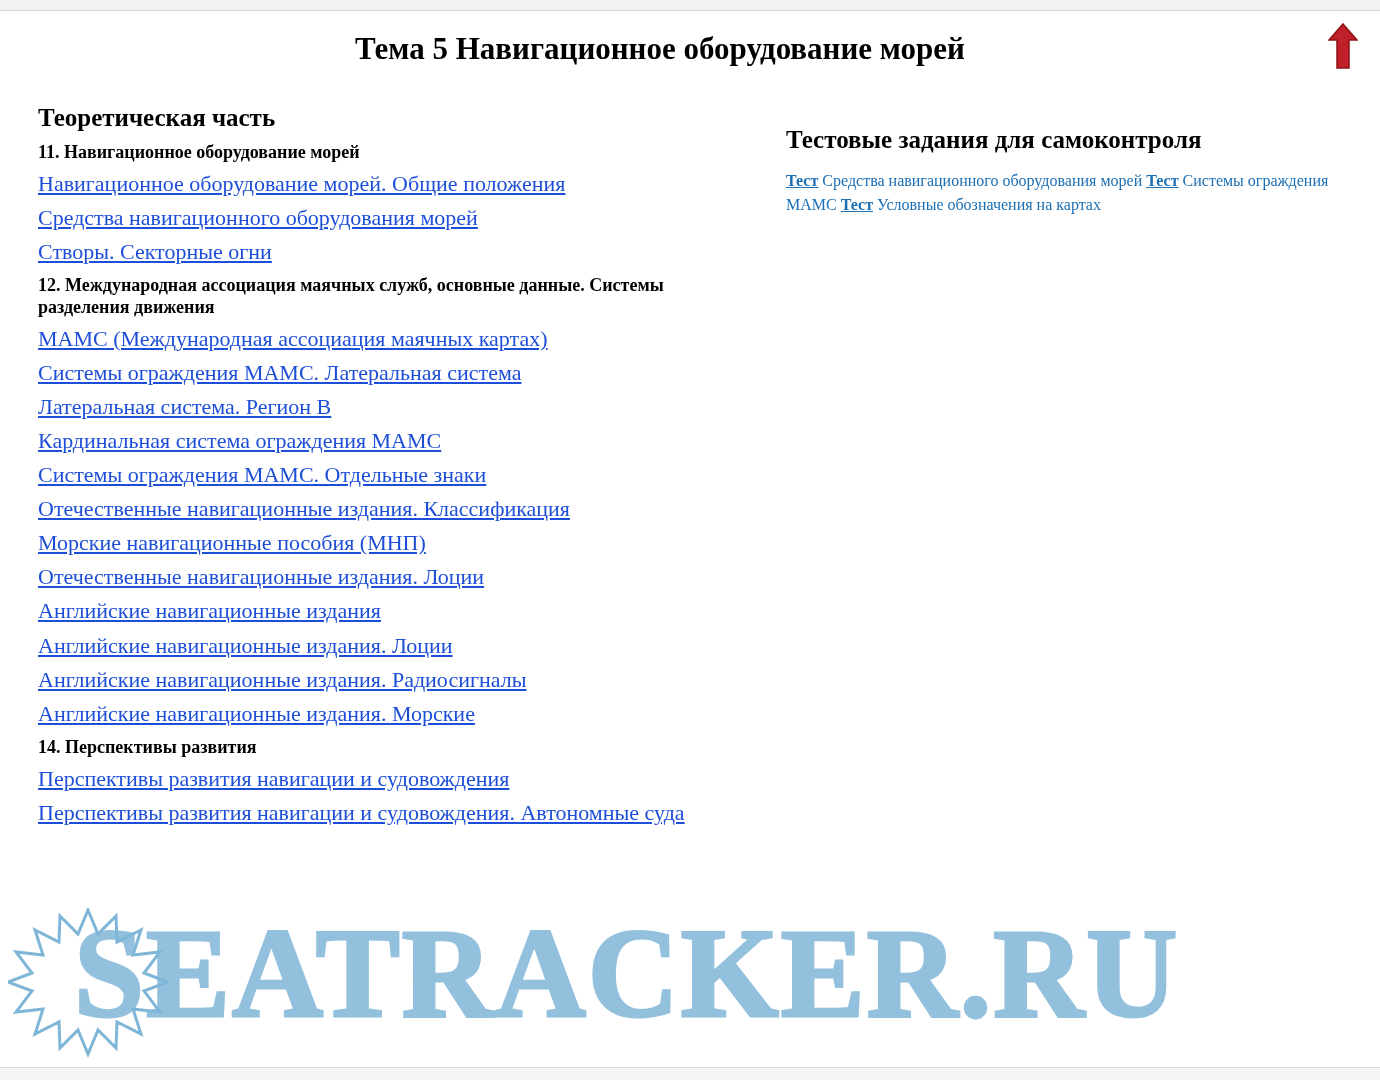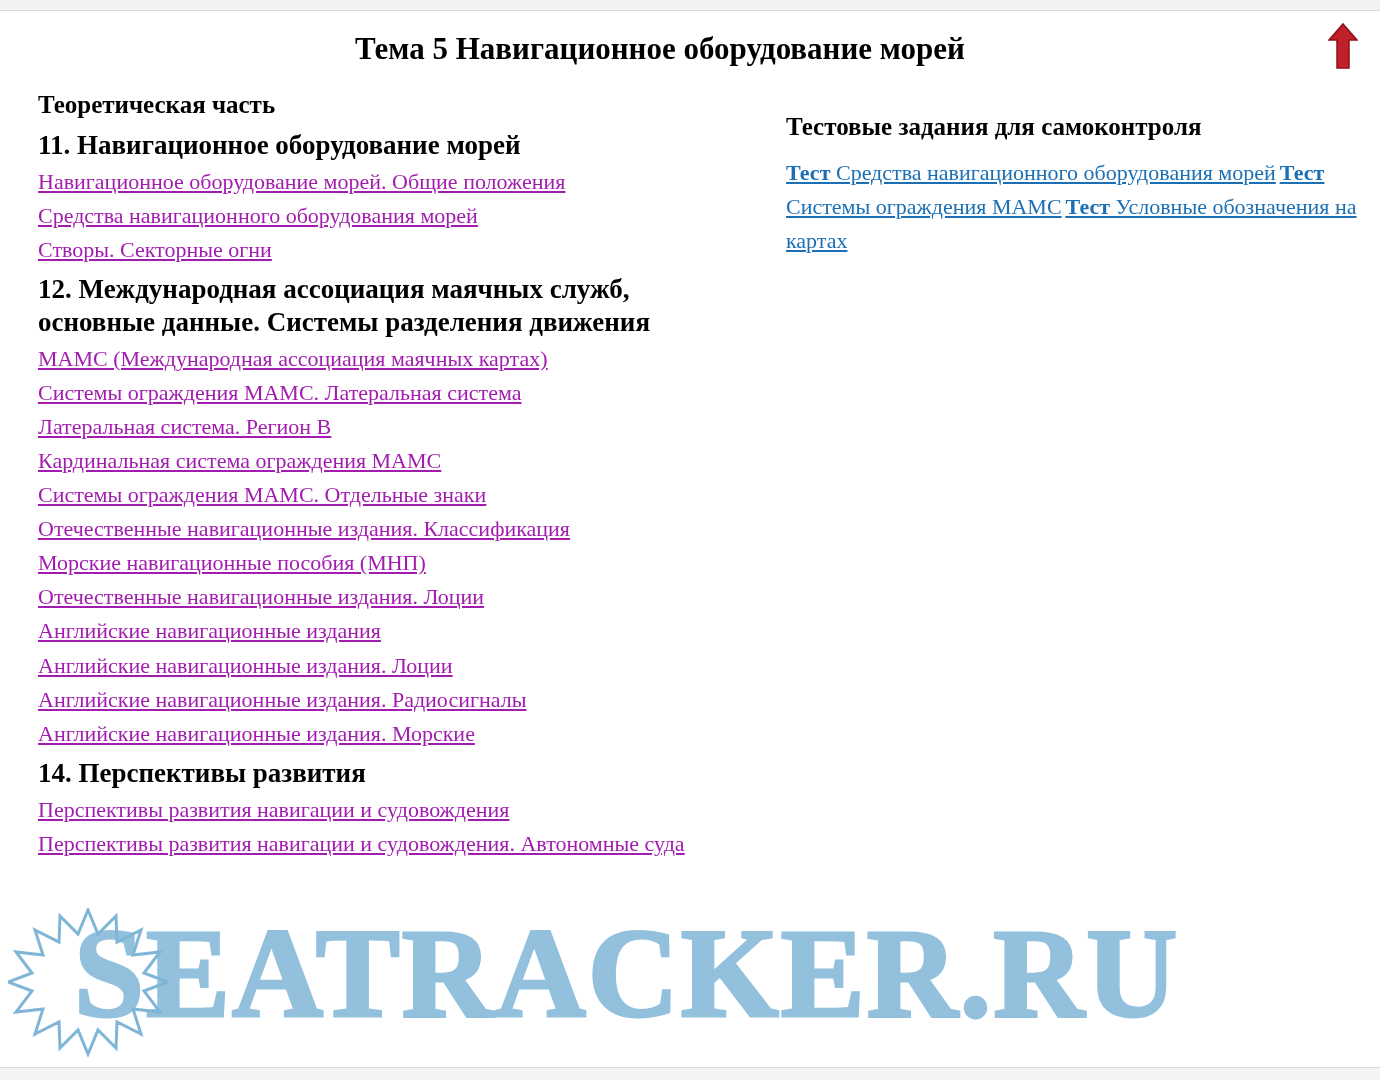--- a/index.html
+++ b/index.html
@@ -47,67 +47,66 @@
     font-size: 31px;
     font-weight: bold;
     color: #000000;
     margin: 22px 0 0 0;
     padding: 0 120px 0 60px;
     line-height: 1.1;
   }
   .columns {
     display: flex;
     align-items: flex-start;
-    margin-top: 24px;
+    margin-top: 37px;
   }
   .col-left {
     width: 740px;
     padding-left: 38px;
     box-sizing: border-box;
   }
   .col-right {
     width: 620px;
     padding-left: 46px;
     box-sizing: border-box;
     padding-top: 22px;
   }
   .section-heading {
     font-size: 25px;
     font-weight: bold;
     color: #000000;
     line-height: 1.18;
     margin: 0 0 9px 0;
   }
   .group-heading {
-    font-size: 27px;
+    font-size: 18px;
     font-weight: bold;
     color: #000000;
     line-height: 1.22;
     margin: 6px 0 3px 0;
     max-width: 640px;
   }
   .link {
     display: block;
     font-size: 22px;
-    color: #a21caf;
+    color: #1d4ed8;
     text-decoration: underline;
     line-height: 1.55;
     margin: 0;
     cursor: pointer;
     max-width: 700px;
   }
   .col-right .section-heading {
     font-size: 25px;
     margin-bottom: 14px;
   }
   .test-item {
-    font-size: 22px;
+    font-size: 16px;
     line-height: 1.55;
     color: #1b6fb5;
-    text-decoration: underline;
     margin: 0 0 2px 0;
     cursor: pointer;
     max-width: 560px;
   }
   .test-item .kw {
     font-weight: bold;
     color: #1b6fb5;
     text-decoration: underline;
   }
   

